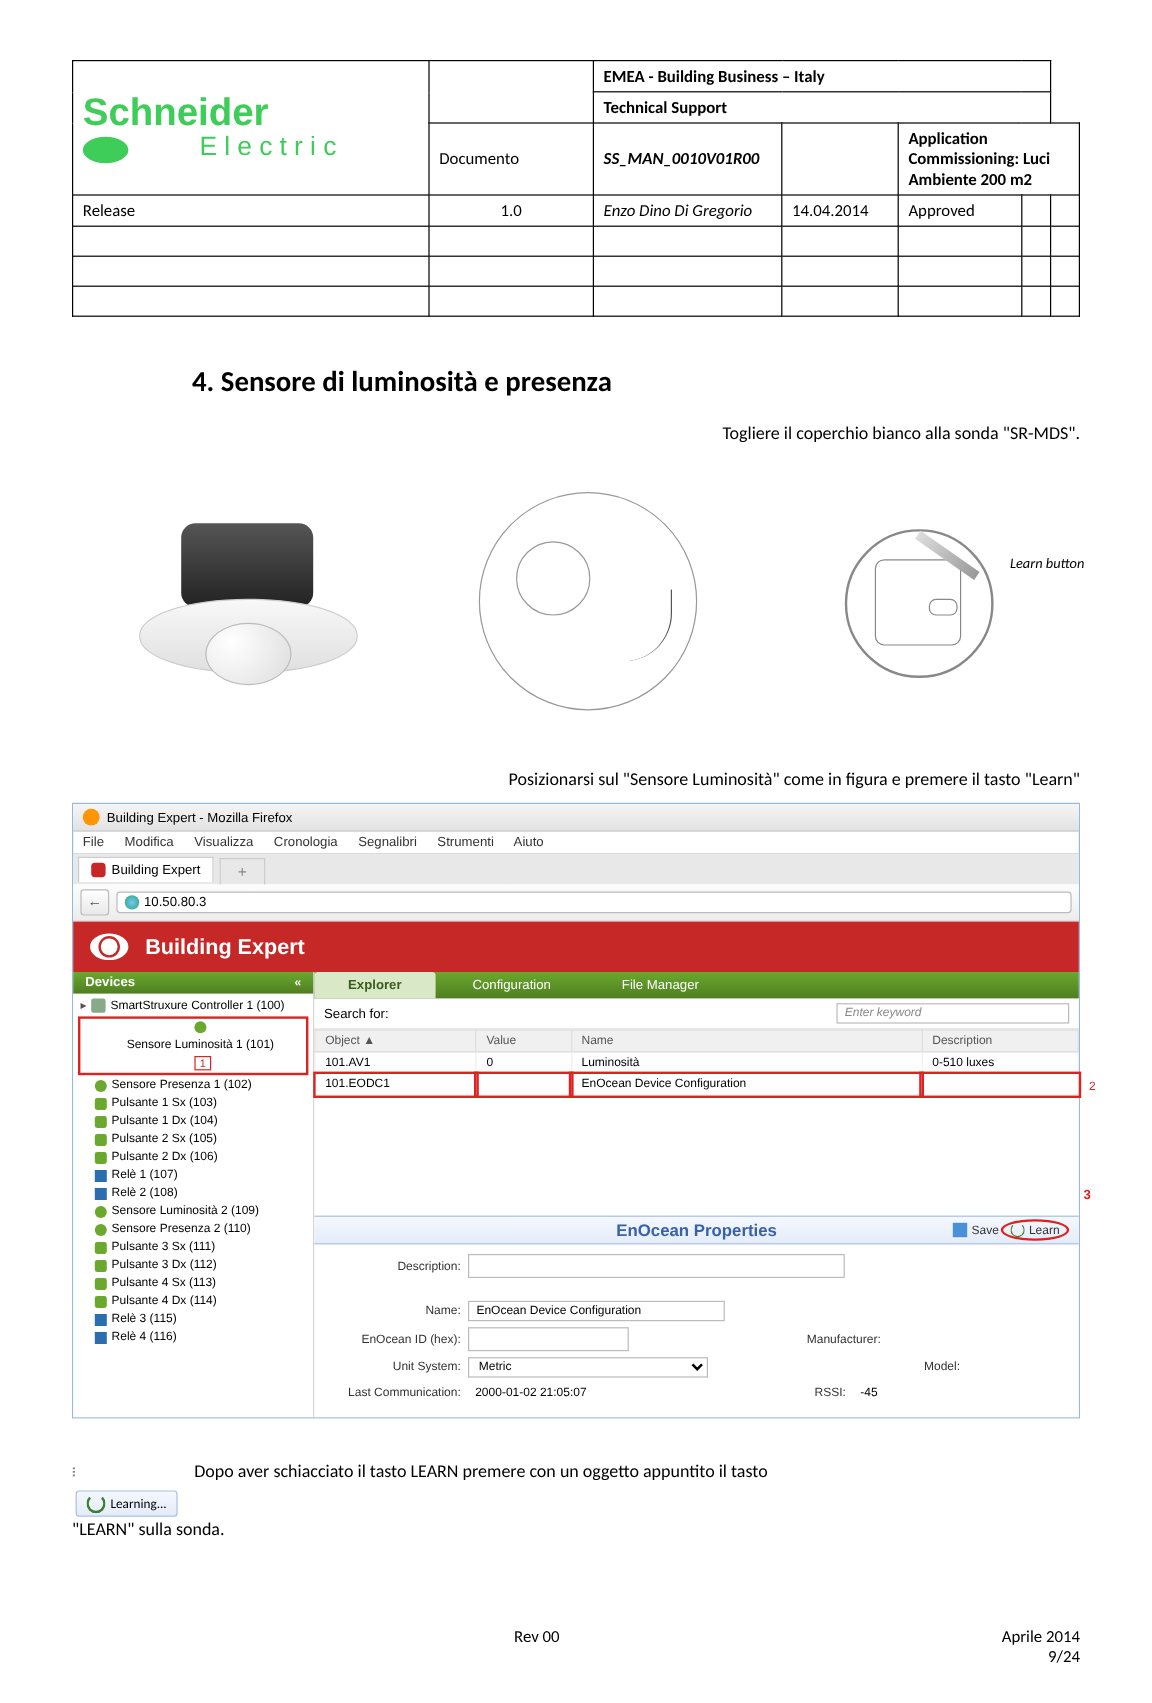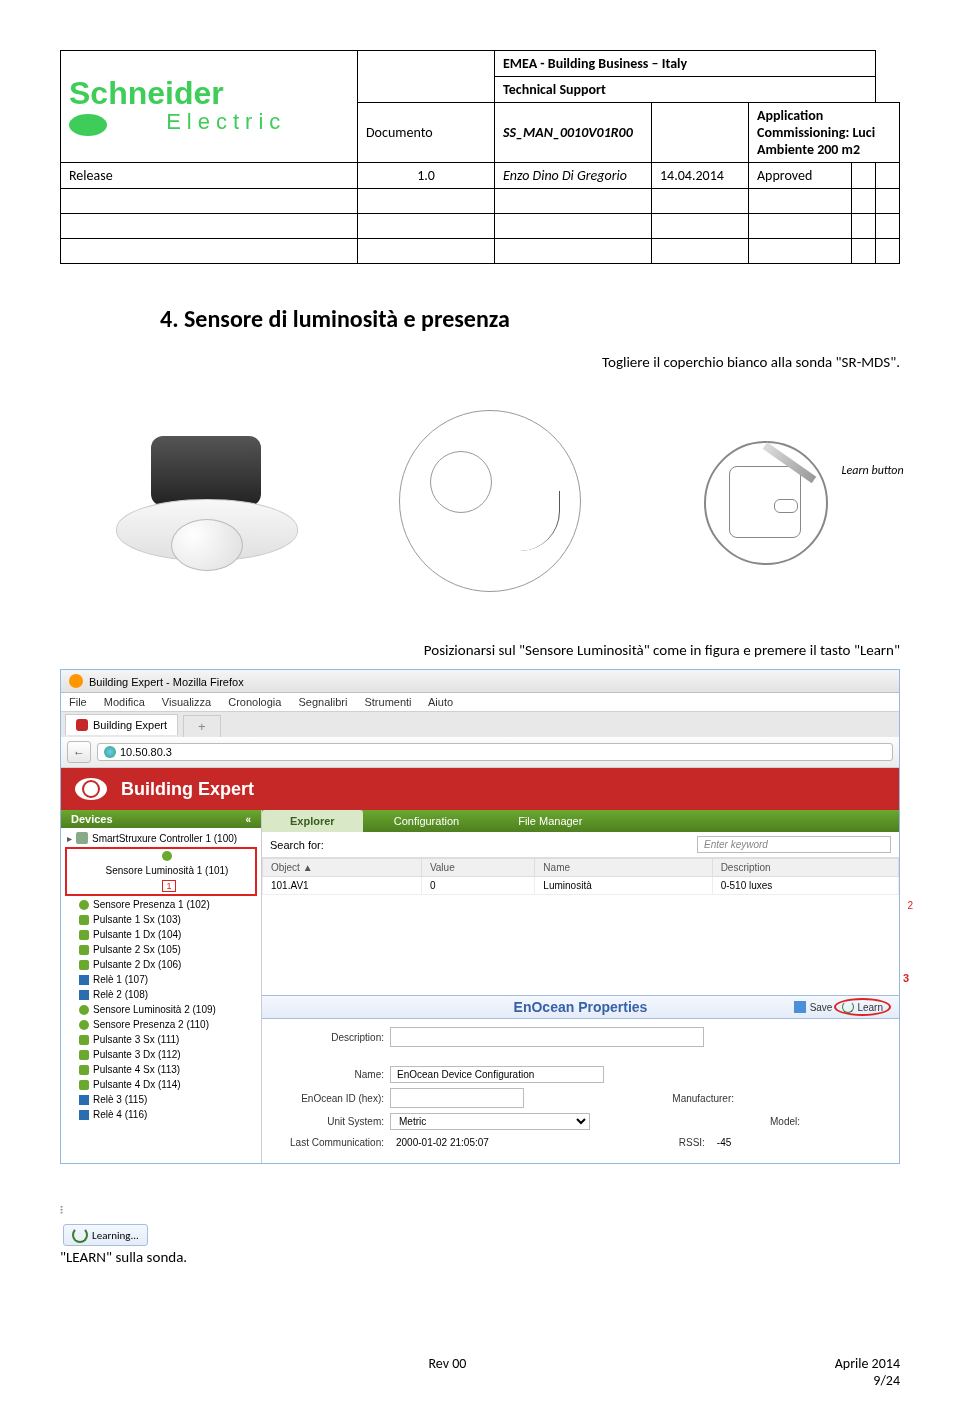--- a/index.html
+++ b/index.html
@@ -774,20 +774,26 @@
           <th>Object ▲</th>
           <th>Value</th>
           <th>Name</th>
           <th>Description</th>
         </tr>
         <tr>
           <td>101.AV1</td>
           <td>0</td>
           <td>Luminosità</td>
           <td>0-510 luxes</td>
+        </tr>
+        <tr class="highlight">
+          <td>101.EODC1</td>
+          <td></td>
+          <td>EnOcean Device Configuration</td>
+          <td style="position:relative;"></td>
         </tr>
       </tbody>
             </table>
       <span class="table-red2" style="top:42px;">2</span>
       </div>
 
       <div class="enocean-hdr">
         <span>EnOcean Properties</span>
         <span class="red-3">3</span>
         <div class="save-learn">
@@ -838,20 +844,21 @@
     </div>
   </div>
 </div>
 
 <div class="after-learn">
   <span style="font-size:13px;color:#888;margin-top:8px;">፧</span>
   <span class="learning-btn">
     <span class="spinner"></span>
     <span>Learning...</span>
   </span>
+  <p>Dopo aver schiacciato il tasto LEARN premere con un oggetto appuntito il tasto</p>
 </div>
 <p class="bottom-text">"LEARN" sulla sonda.</p>
 
 <div class="footer">
   <span></span>
   <span>Rev 00</span>
   <div style="text-align:right;">
     <div>Aprile 2014</div>
     <div class="page-num">9/24</div>
   </div>

